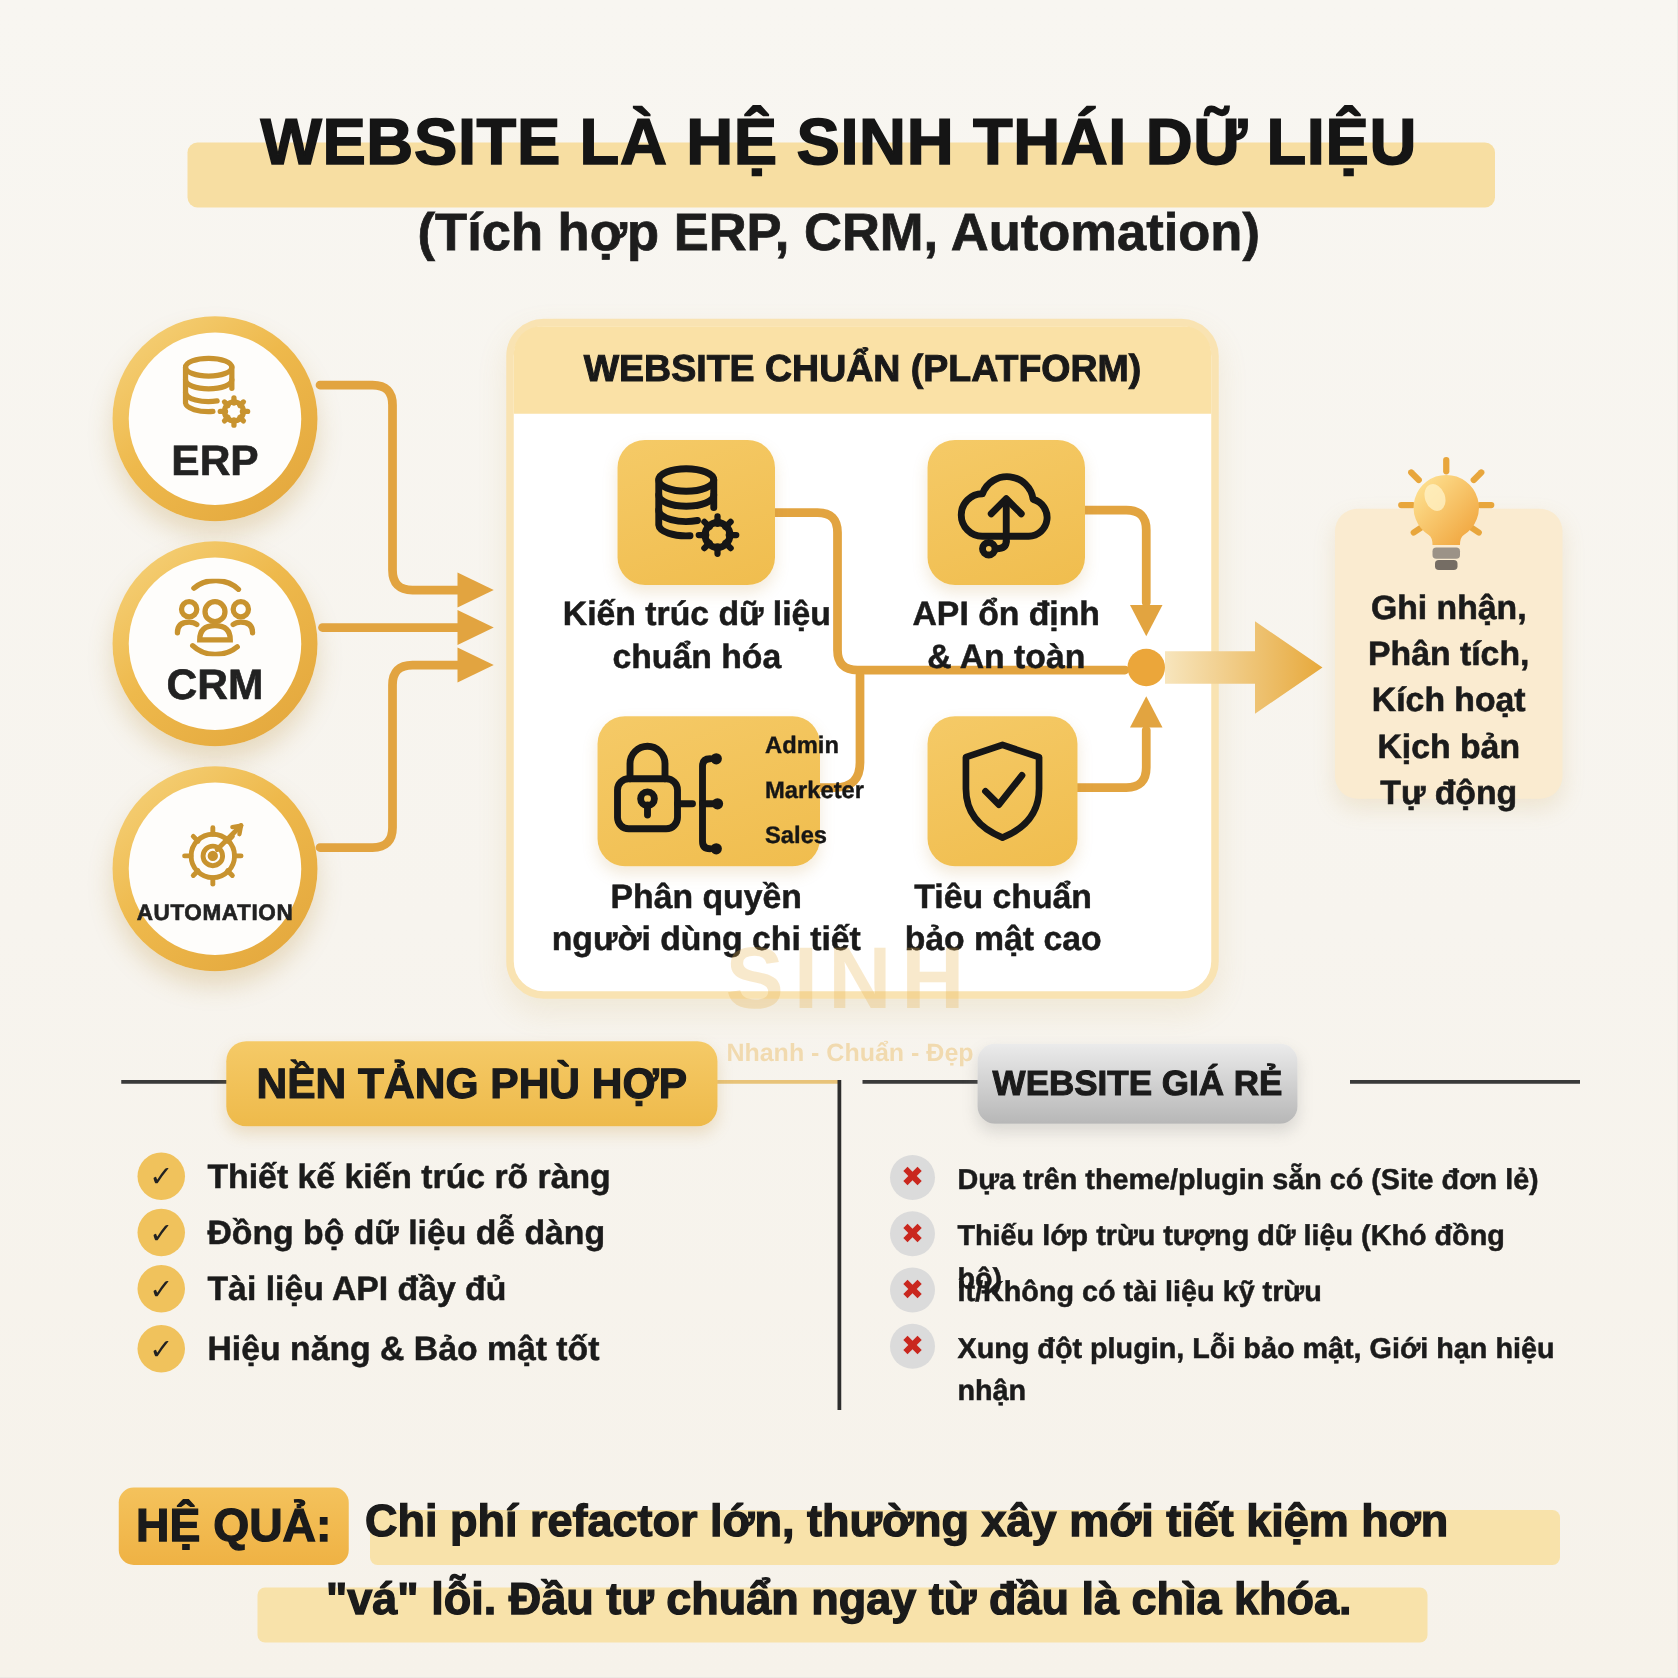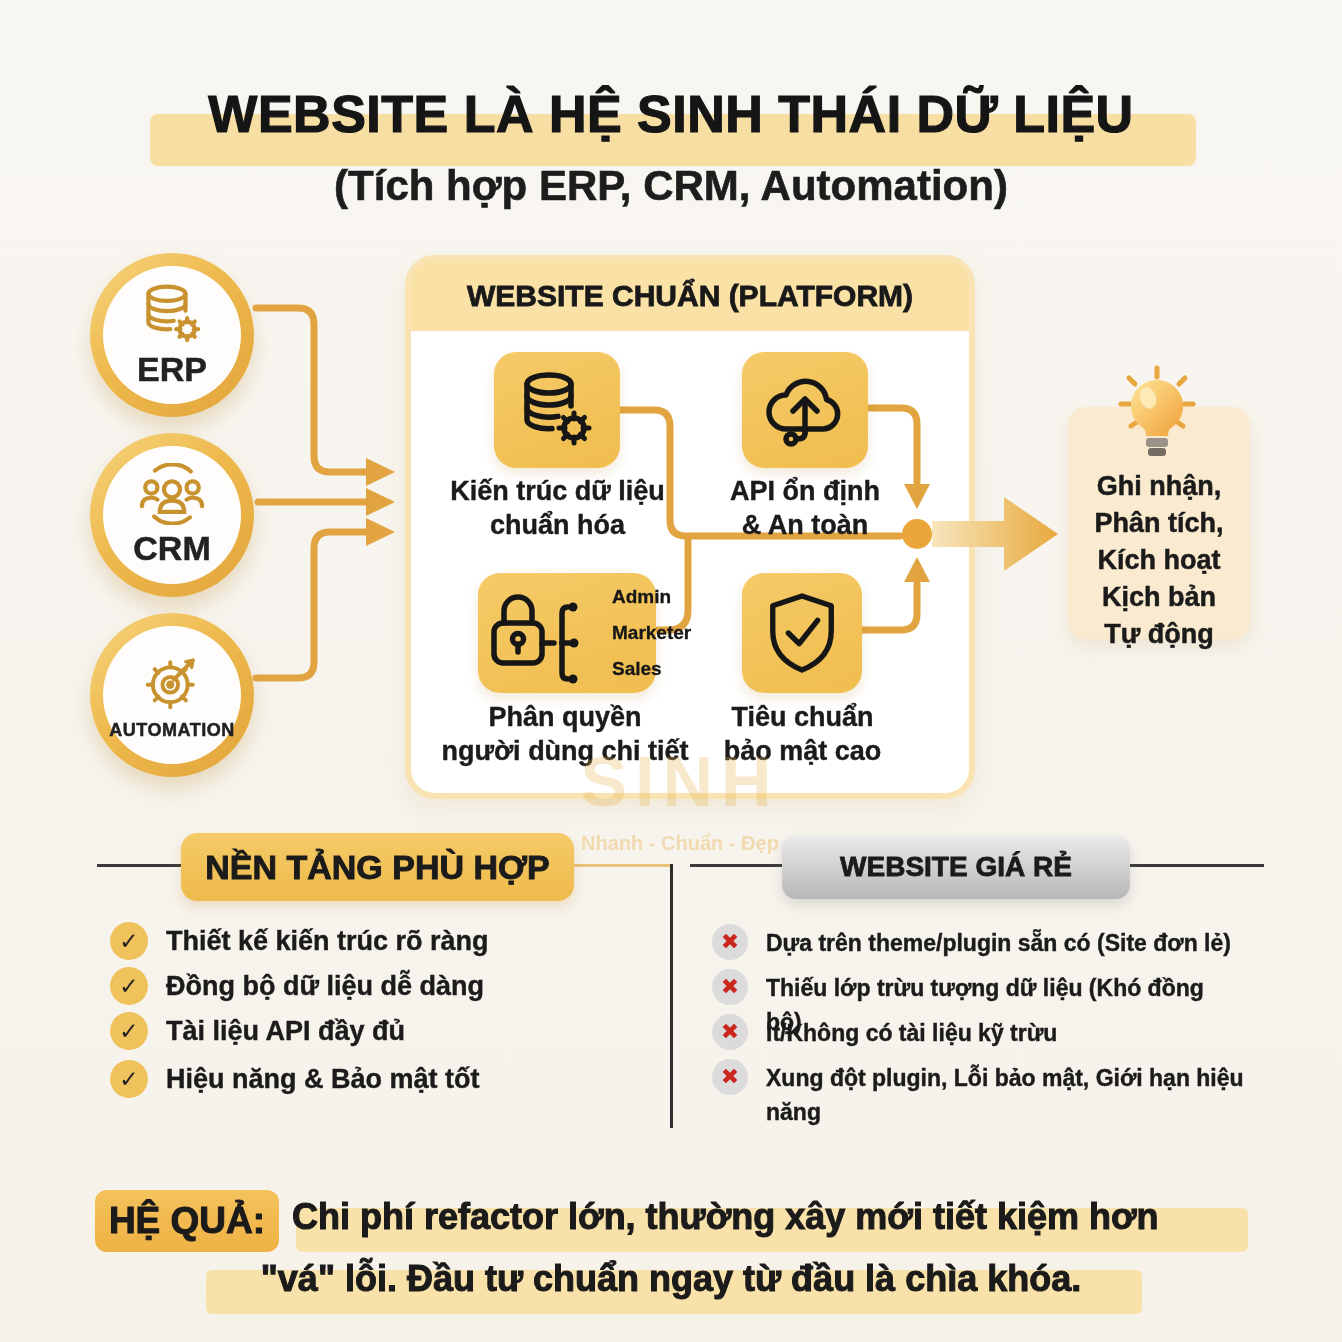--- a/index.html
+++ b/index.html
@@ -48,21 +48,21 @@
     opacity:.28;letter-spacing:8px;z-index:3;pointer-events:none;}
   .wm-tagline{left:520px;top:832px;width:320px;font-size:20px;font-weight:700;color:#e9b24c;
     opacity:.38;z-index:3;pointer-events:none;}
   
   .rule{background:#3a3a3a;height:3px;z-index:0;}
   .rule.gold{background:#e8c379;}
   .vrule{left:670px;top:864px;width:3px;height:264px;background:#2d2d2d;}
   .badge-pros{left:181px;top:833px;width:393px;height:68px;background:linear-gradient(180deg,#f5ca67,#eeba4b);
     border-radius:16px;display:flex;align-items:center;justify-content:center;font-size:34px;font-weight:700;
     -webkit-text-stroke:.9px #191919;box-shadow:0 6px 12px rgba(190,140,50,.22);z-index:1;}
-  .badge-cons{left:782px;top:835px;width:348px;height:64px;background:linear-gradient(180deg,#ebebeb,#b7b7b7);
+  .badge-cons{left:782px;top:835px;width:256px;height:64px;background:linear-gradient(180deg,#ebebeb,#b7b7b7);
     border-radius:14px;display:flex;align-items:center;justify-content:center;font-size:28px;font-weight:700;
     -webkit-text-stroke:.8px #191919;box-shadow:0 6px 12px rgba(120,120,120,.22);z-index:1;}
   .item-row{display:flex;align-items:flex-start;gap:18px;z-index:1;}
   .chk{flex:0 0 38px;width:38px;height:38px;border-radius:50%;background:#f0c25c;
     display:flex;align-items:center;justify-content:center;font-size:23px;font-weight:700;color:#222;}
   .crs{flex:0 0 36px;width:36px;height:36px;border-radius:50%;background:#dbdbdb;
     display:flex;align-items:center;justify-content:center;font-size:22px;font-weight:700;color:#c9271e;}
   .pros-text{font-size:27px;font-weight:700;line-height:38px;-webkit-text-stroke:.4px #1b1b1b;}
   .cons-text{font-size:23px;font-weight:700;line-height:34px;max-width:478px;margin-top:2px;
     -webkit-text-stroke:.4px #1b1b1b;}
@@ -325,21 +325,21 @@
   <div class="abs item-row" style="left:712px;top:969px;">
     <span class="crs">✖</span>
     <span class="cons-text">Thiếu lớp trừu tượng dữ liệu (Khó đồng bộ)</span>
   </div>
   <div class="abs item-row" style="left:712px;top:1014px;">
     <span class="crs">✖</span>
     <span class="cons-text">Ít/Không có tài liệu kỹ trừu</span>
   </div>
   <div class="abs item-row" style="left:712px;top:1059px;">
     <span class="crs">✖</span>
-    <span class="cons-text">Xung đột plugin, Lỗi bảo mật, Giới hạn hiệu năng</span>
+    <span class="cons-text">Xung đột plugin, Lỗi bảo mật, Giới hạn hiệu nhận</span>
   </div>
 
   <div class="abs cq-hl" style="left:296px;top:1208px;width:952px;height:44px;"></div>
   <div class="abs cq-hl" style="left:206px;top:1270px;width:936px;height:44px;"></div>
   <div class="abs cq-badge">HỆ QUẢ:</div>
   <div class="abs cq-line1">Chi phí refactor lớn, thường xây mới tiết kiệm hơn</div>
   <div class="abs ctr cq-line2">"vá" lỗi. Đầu tư chuẩn ngay từ đầu là chìa khóa.</div>
 
 </div>
 

